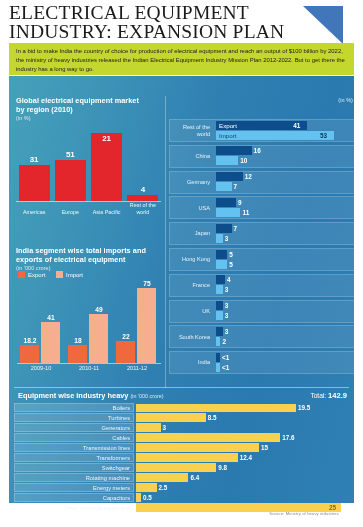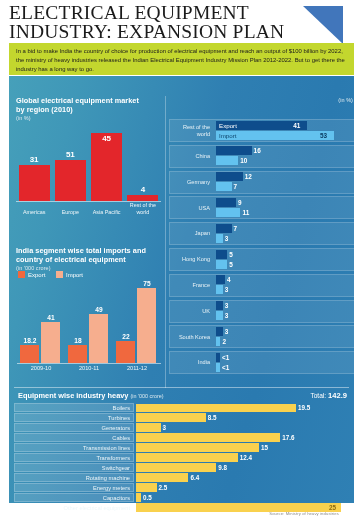--- a/index.html
+++ b/index.html
@@ -186,36 +186,36 @@
         <div class="bw" style="left: 2.625px;">
           <div class="bar" style="height: 36.48px;"></div>
           <div class="val" style="bottom: 37.48px; color: rgb(255, 255, 255);">31</div>
         </div>
         <div class="bw" style="left: 38.875px;">
           <div class="bar" style="height: 41.04px;"></div>
           <div class="val" style="bottom: 42.04px; color: rgb(255, 255, 255);">51</div>
         </div>
         <div class="bw" style="left: 75.125px;">
           <div class="bar" style="height: 68.4px;"></div>
-          <div class="val" style="bottom: 58.4px;">45</div>
+          <div class="val" style="bottom: 58.4px;">21</div>
         </div>
         <div class="bw" style="left: 111.375px;">
           <div class="bar" style="height: 6.08px;"></div>
           <div class="val" style="bottom: 7.08px; color: rgb(255, 255, 255);">4</div>
         </div>
       </div>
     <div class="axis"></div>
   <div class="cat" style="left: 3.625px;">Americas</div>
       <div class="cat" style="left: 39.875px;">Europe</div>
       <div class="cat" style="left: 76.125px;">Asia Pacific</div>
       <div class="cat" style="left: 112.375px;">Rest of the world</div>
     </div>
 
   <div id="c2">
-    <div class="pnl-title" style="left:2px;top:0;width:140px;">India segment wise total imports and country of electrical equipment</div>
+    <div class="pnl-title" style="left:2px;top:0;width:140px;">India segment wise total imports and exports of electrical equipment</div>
     <div class="pnl-sub" style="left:2px;top:18px;">(in '000 crore)</div>
     <div class="legend">
       <span class="lg"><span class="sw e"></span><span>Export</span></span>
       <span class="lg"><span class="sw i"></span><span>Import</span></span>
     </div>
     <div class="plot">
         <div class="grp" style="left: 2px;">
           <div class="bar e" style="height: 18.2px;"></div>
           <div class="val" style="bottom: 19.2px; left: -1px;">18.2</div>
           <div class="bar i" style="height: 41px;"></div>

